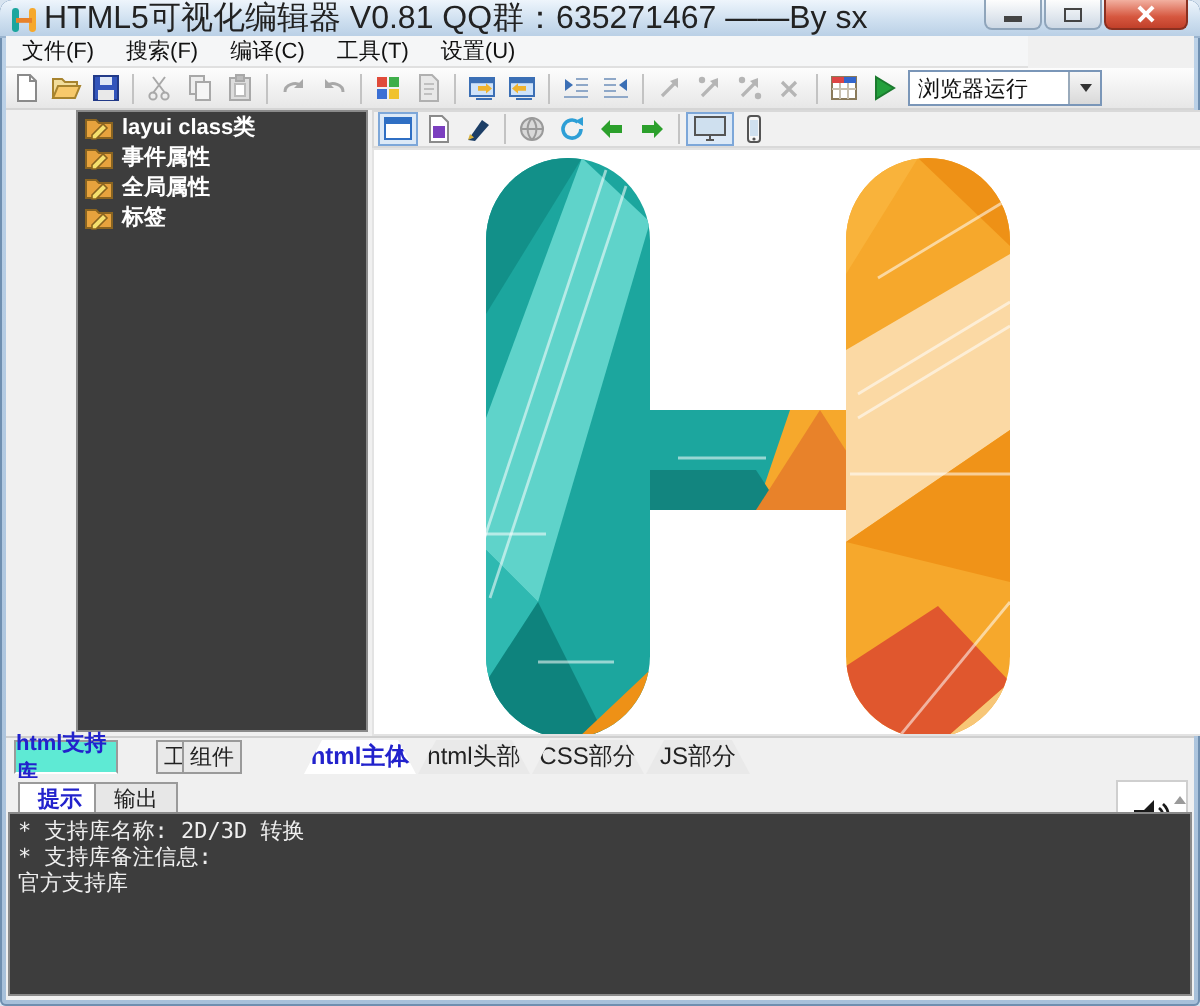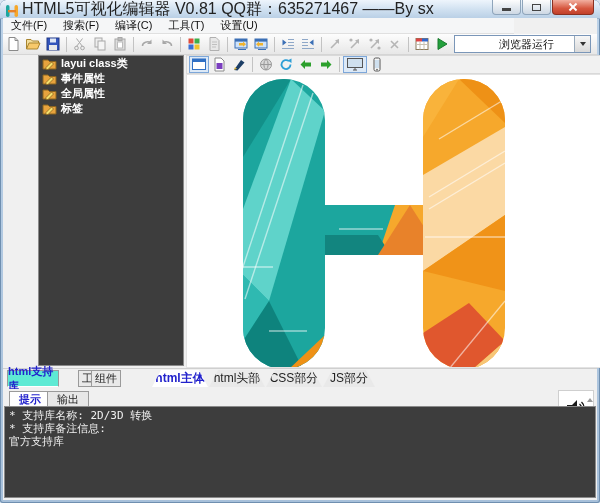--- a/index.html
+++ b/index.html
@@ -25,21 +25,21 @@
   
   .client{position:absolute;left:3px;top:18px;width:594px;height:482px;background:#f0f0f0;}
   .menubar{position:absolute;left:0;top:0;width:511px;height:15px;background:#f5f6f7;border-bottom:1px solid #e0e0e0;
            display:flex;align-items:center;font-size:11px;color:#111;}
   .menu-item{padding:0 8px;cursor:default;}
   .toolbar{position:absolute;left:0;top:16px;width:594px;height:20px;background:linear-gradient(#fdfdfd,#e7e7e7);
            border-bottom:1px solid #d5d5d5;display:flex;align-items:center;}
   .tb{width:20px;height:18px;display:flex;align-items:center;justify-content:center;flex:0 0 auto;}
   .sep{width:1px;height:15px;background:#c3c3c3;margin:0 3px;flex:0 0 auto;}
   .combo{width:95px;height:16px;border:1px solid #7a96b8;background:#fff;display:flex;align-items:center;
-         font-size:11px;color:#111;margin-left:2px;padding-left:40px;}
+         font-size:11px;color:#111;margin-left:2px;}
   .combo .cv{flex:1;padding-left:4px;white-space:nowrap;overflow:hidden;}
   .combo .carr{width:15px;height:100%;background:linear-gradient(#f7f7f7,#d9d9d9);border-left:1px solid #9ab;
          display:flex;align-items:center;justify-content:center;}
   .tri-dn{width:0;height:0;border:3px solid transparent;border-top:4px solid #333;margin-top:3px;}
   
   .content{position:absolute;left:0;top:37px;width:594px;height:313px;margin-left:34px;}
   .sidebar{position:absolute;left:1px;top:0;width:146px;height:311px;background:#3d3d3d;
            border:1px solid #8a8a8a;box-sizing:border-box;overflow:hidden;}
   .trow{display:flex;align-items:center;height:15px;padding-left:3px;cursor:default;}
   .trow .lbl{color:#fff;font-size:11px;font-weight:bold;margin-left:4px;white-space:nowrap;}

